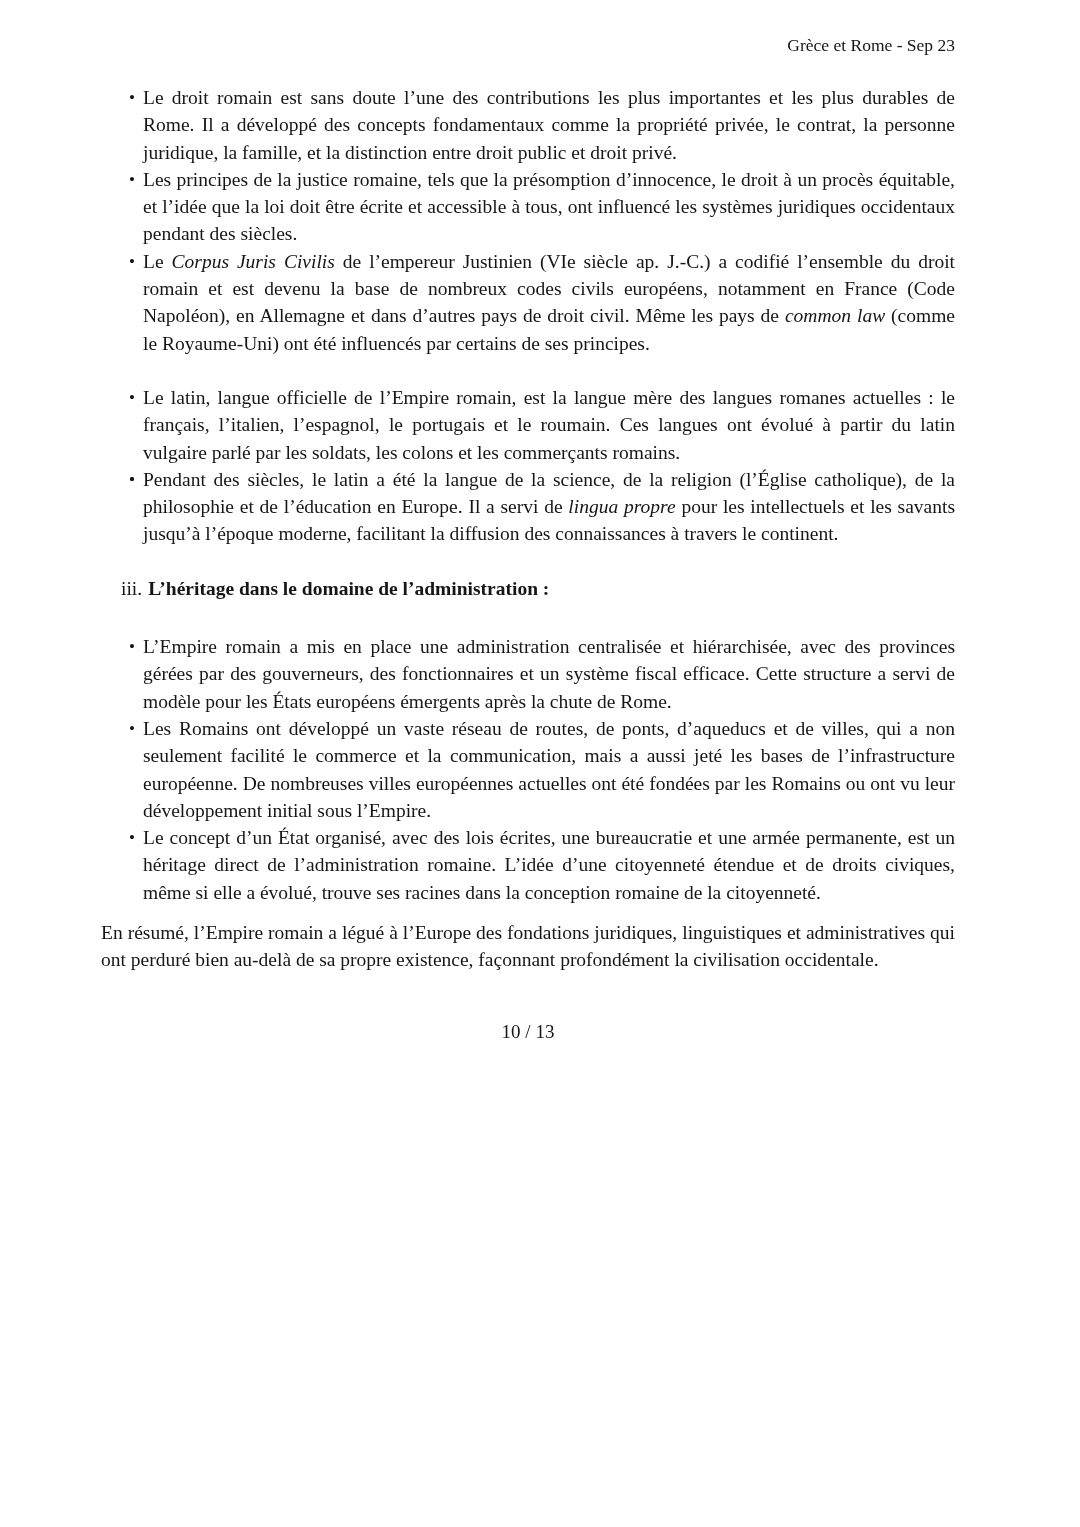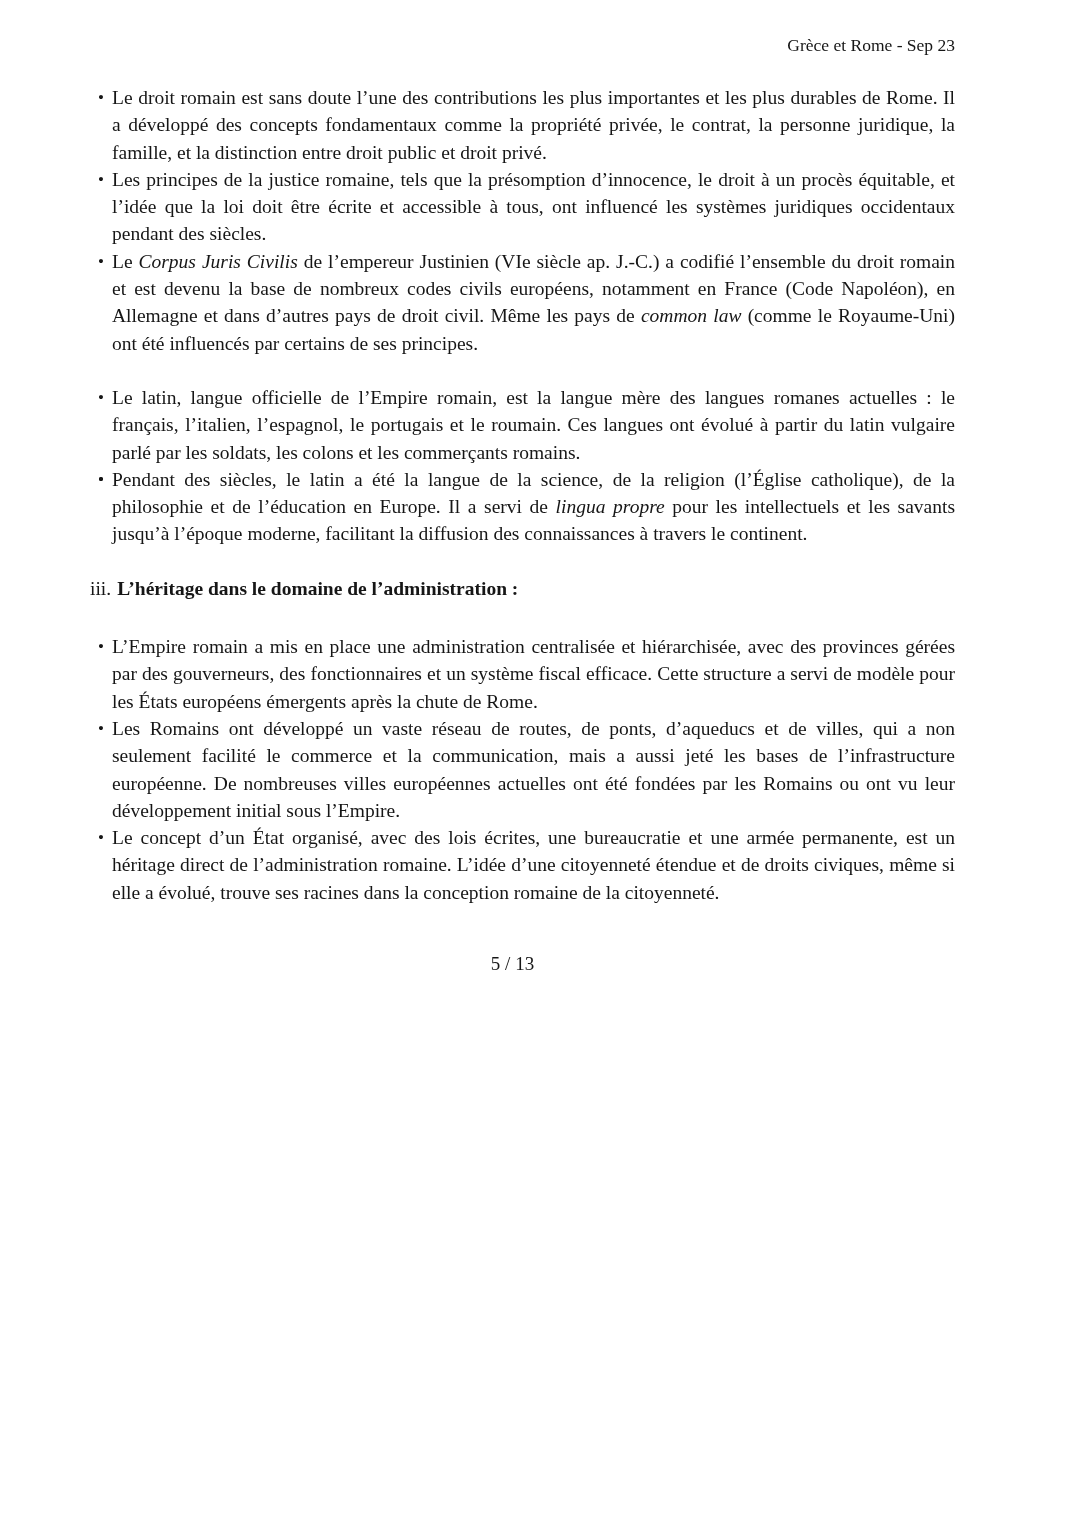--- a/index.html
+++ b/index.html
@@ -5,21 +5,21 @@
   html, body {
     margin: 0;
     padding: 0;
     background: #ffffff;
   }
   .page {
     position: relative;
     width: 1080px;
     height: 1280px;
     box-sizing: border-box;
-    padding: 33px 125px 0 70px;
+    padding: 33px 125px 0 101px;
     overflow: hidden;
     background: #ffffff;
     color: #161616;
     font-family: "Liberation Serif", "DejaVu Serif", serif;
     font-size: 19.5px;
     line-height: 27.3px;
     hyphens: auto;
     -webkit-hyphens: auto;
   }
   .header {
@@ -106,18 +106,19 @@
       <section class="section">
         <div class="section-heading"><span class="numeral">iii.</span><span class="label">L’héritage dans le domaine de l’administration&nbsp;:</span></div>
         <ul class="bullets">
           <li><span class="marker">•</span><span>L’Empire romain a mis en place une administration centralisée et hiérarchisée, avec des provinces gérées par des gouverneurs, des fonctionnaires et un système fiscal efficace. Cette structure a servi de modèle pour les États européens émergents après la chute de Rome.</span></li>
           <li><span class="marker">•</span><span>Les Romains ont développé un vaste réseau de routes, de ponts, d’aqueducs et de villes, qui a non seulement facilité le commerce et la communication, mais a aussi jeté les bases de l’infrastructure européenne. De nombreuses villes européennes actuelles ont été fondées par les Romains ou ont vu leur développement initial sous l’Empire.</span></li>
           <li><span class="marker">•</span><span>Le concept d’un État organisé, avec des lois écrites, une bureaucratie et une armée permanente, est un héritage direct de l’administration romaine. L’idée d’une citoyenneté étendue et de droits civiques, même si elle a évolué, trouve ses racines dans la conception romaine de la citoyenneté.</span></li>
         </ul>
       </section>
     </div>
 
+  <p class="conclusion">En résumé, l’Empire romain a légué à l’Europe des fondations juridiques, linguistiques et administratives qui ont perduré bien au-delà de sa propre existence, façonnant profondément la civilisation occidentale.</p>
 
   <div class="footer">
-    <span>5 / 13</span>
+    <span>10 / 13</span>
   </div>
 
 </div>
 
 </body></html>

